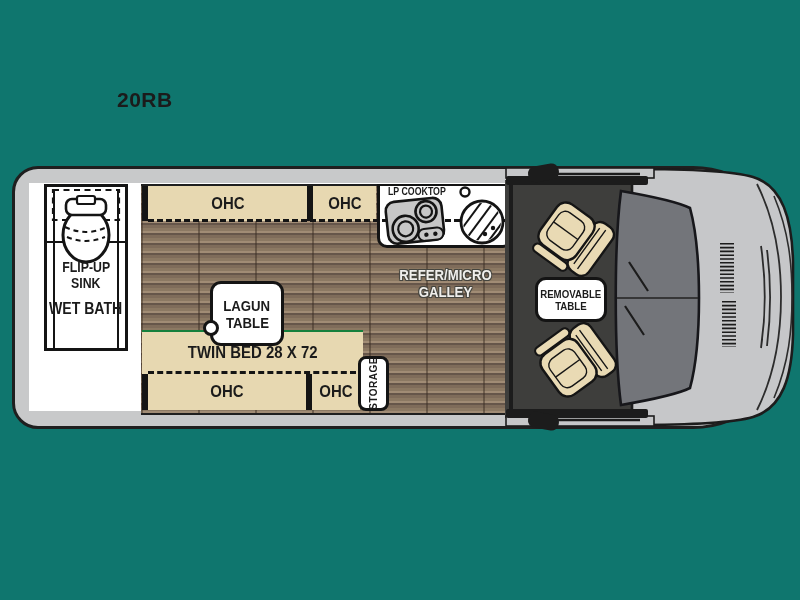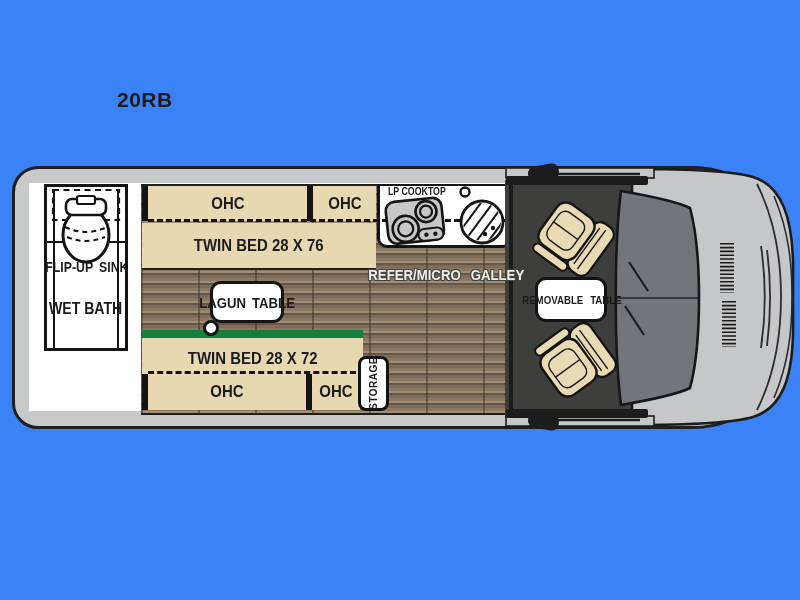--- a/index.html
+++ b/index.html
@@ -1,22 +1,22 @@
 <!DOCTYPE html>
 <html><head>
 <meta charset="utf-8">
 <style>
   html,body{margin:0;padding:0;background:#fff;}
-  #canvas{position:relative;width:800px;height:600px;background:#3b82f6;overflow:hidden;
+  #canvas{position:relative;width:800px;height:600px;background:#0f766e;overflow:hidden;
           font-family:"Liberation Sans",sans-serif;}
   .abs{position:absolute;}
   .lab{font-weight:bold;color:#1b1b1b;white-space:nowrap;}
   .cond{display:inline-block;transform:scaleX(.88);transform-origin:center;white-space:nowrap;}
   .ctr{display:flex;align-items:center;justify-content:center;text-align:right;}
-  .col{flex-direction:row;}
+  .col{flex-direction:column;}
   .lightlab{color:#f0efec;text-shadow:-1px -1px 0 #45453f,1px -1px 0 #45453f,-1px 1px 0 #45453f,1px 1px 0 #45453f,0 0 2px #45453f;}
   
   #van-body{left:12px;top:166px;width:775px;height:257px;background:#c8c9ca;
             border:3px solid #1f1f1f;border-radius:26px 100px 100px 26px;}
   #interior{left:29px;top:183px;width:484px;height:228px;background:#ffffff;}
   
   #floor{left:141px;top:184px;width:371px;height:227px;
          border-top:2px solid #1f1f1f;border-bottom:2px solid #1f1f1f;
          background-color:#8c7963;
          background-image:
@@ -46,23 +46,20 @@
     <div class="cap" style="width:6px;"></div>
     <div class="tan ctr" style="width:159px;">
       <span class="lab cond" style="font-size:17px;">OHC</span>
     </div>
     <div class="cap" style="width:6px;"></div>
     <div class="tan ctr" style="flex:1;">
       <span class="lab cond" style="font-size:17px;">OHC</span>
     </div>
   </div>
 
-  <div class="abs tan ctr" style="left:142px;top:223px;width:234px;height:45px;border-bottom:2px solid #1f1f1f;">
-    <span class="lab cond" style="font-size:17px;">TWIN BED 28 X 76</span>
-  </div>
 
   <div class="abs whitebox" style="left:377px;top:184px;width:136px;height:64px;border-radius:0 0 10px 10px;border-top-width:2px;"></div>
   <div class="abs lab cond" style="left:384px;top:186px;font-size:10px;">LP COOKTOP</div>
 
   <div class="abs dash" style="left:148px;top:219px;width:357px;z-index:4;"></div>
 
   <svg class="abs" style="left:377px;top:184px;z-index:5;" width="136" height="64" viewBox="0 0 136 64">
     <g transform="rotate(-6 36 38)">
       <rect x="10" y="16" width="56" height="42" rx="9" fill="#c7c7c7" stroke="#141414" stroke-width="2.6"></rect>
       <circle cx="28" cy="44" r="13" fill="#c7c7c7" stroke="#141414" stroke-width="2.6"></circle>
@@ -89,27 +86,27 @@
       <circle cx="108" cy="50" r="2.2" fill="#141414"></circle>
       <circle cx="116" cy="44" r="2.2" fill="#141414"></circle>
     </g>
   </svg>
 
   <div class="abs ctr col" style="left:377px;top:250px;width:136px;z-index:3;margin-top:16px;">
     <span class="lab cond lightlab" style="font-size:15px;">REFER/MICRO</span>
     <span class="lab cond lightlab" style="font-size:15px;">GALLEY</span>
   </div>
 
-  <div class="abs whitebox roundedbox ctr col" style="left:210px;top:281px;width:74px;height:42px;z-index:6;">
+  <div class="abs whitebox roundedbox ctr col" style="left:210px;top:281px;width:74px;height:65px;z-index:6;">
     <span class="lab cond" style="font-size:15px;">LAGUN</span>
     <span class="lab cond" style="font-size:15px;">TABLE</span>
   </div>
   <div class="abs" style="left:203px;top:320px;width:10px;height:10px;background:#fff;border:3px solid #141414;border-radius:50%;z-index:7;"></div>
 
-  <div class="abs tan ctr" style="left:142px;top:330px;width:221px;height:42px;border-top:8px solid #15803d;">
+  <div class="abs tan ctr" style="left:142px;top:330px;width:221px;height:42px;border-top:2px solid #15803d;">
     <span class="lab cond" style="font-size:17px;">TWIN BED 28 X 72</span>
   </div>
 
   <div class="abs strip" style="left:142px;top:374px;width:218px;height:36px;">
     <div class="cap" style="width:6px;"></div>
     <div class="tan ctr" style="width:158px;">
       <span class="lab cond" style="font-size:17px;">OHC</span>
     </div>
     <div class="cap" style="width:6px;"></div>
     <div class="tan ctr" style="flex:1;">

